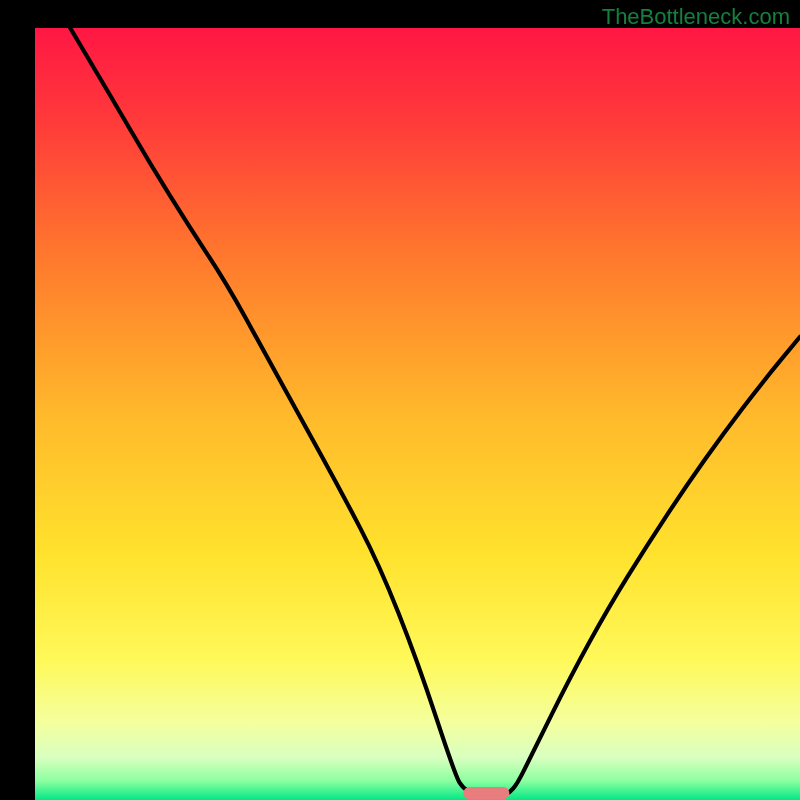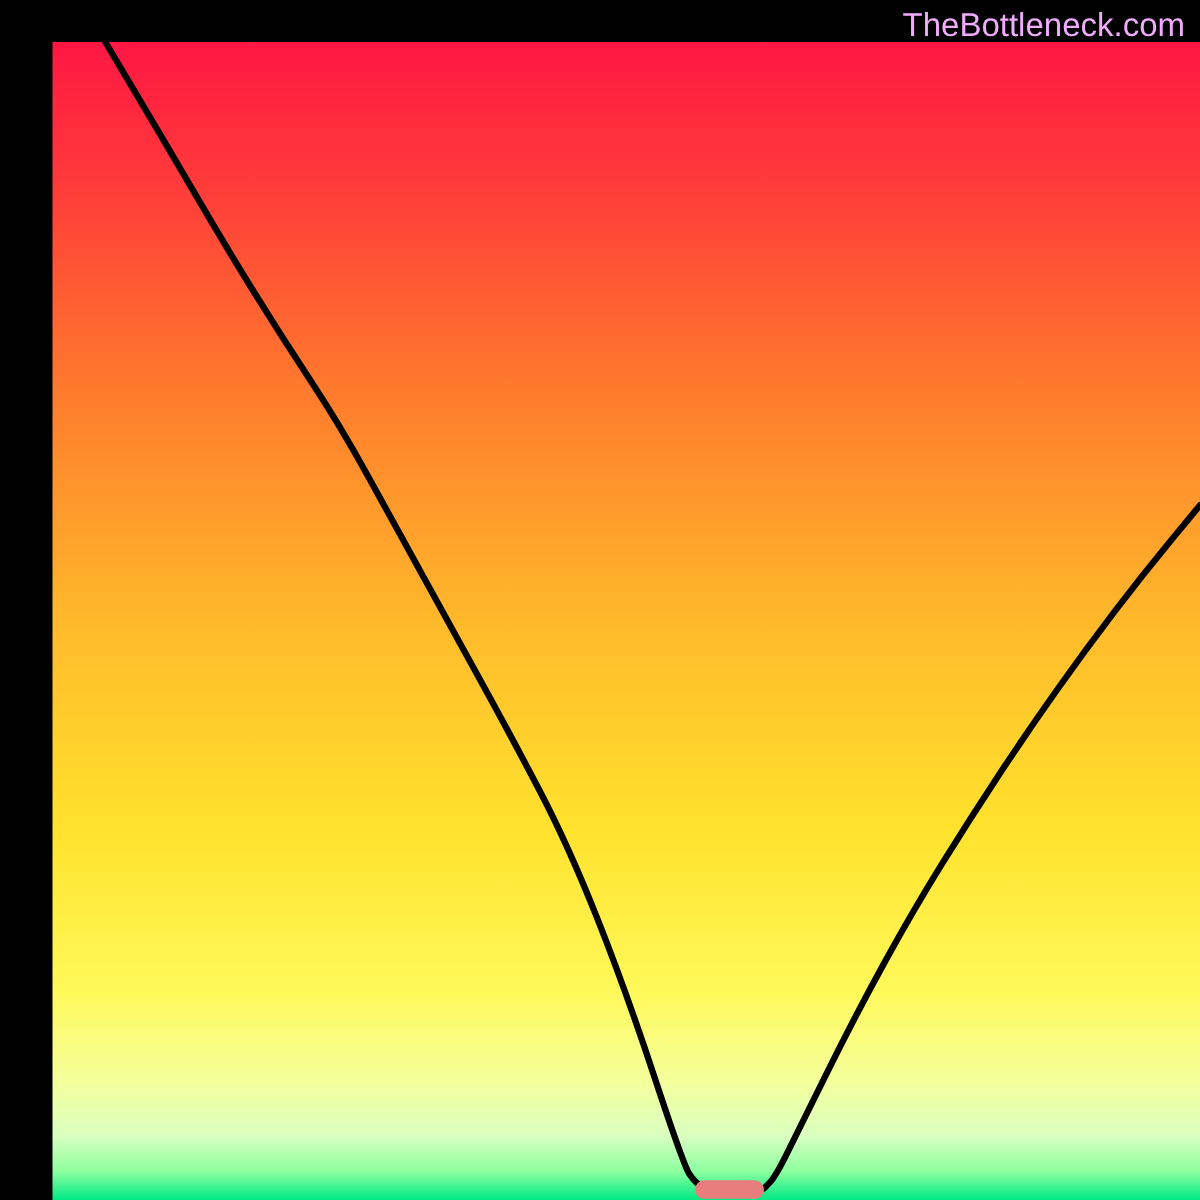--- a/index.html
+++ b/index.html
@@ -16,21 +16,21 @@
     width: 800px;
     height: 800px;
   }
   svg {
     display: block;
   }
   .watermark {
     position: absolute;
     top: 4px;
     right: 10px;
-    color: #f0abfc;
+    color: #15803d;
     font-size: 22px;
     font-family: Arial, Helvetica, sans-serif;
     user-select: none;
   }
 </style>
 </head>
 <body>
 
 <div class="canvas-wrap">
   <svg id="chart-svg" width="800" height="800" viewBox="0 0 800 800">

